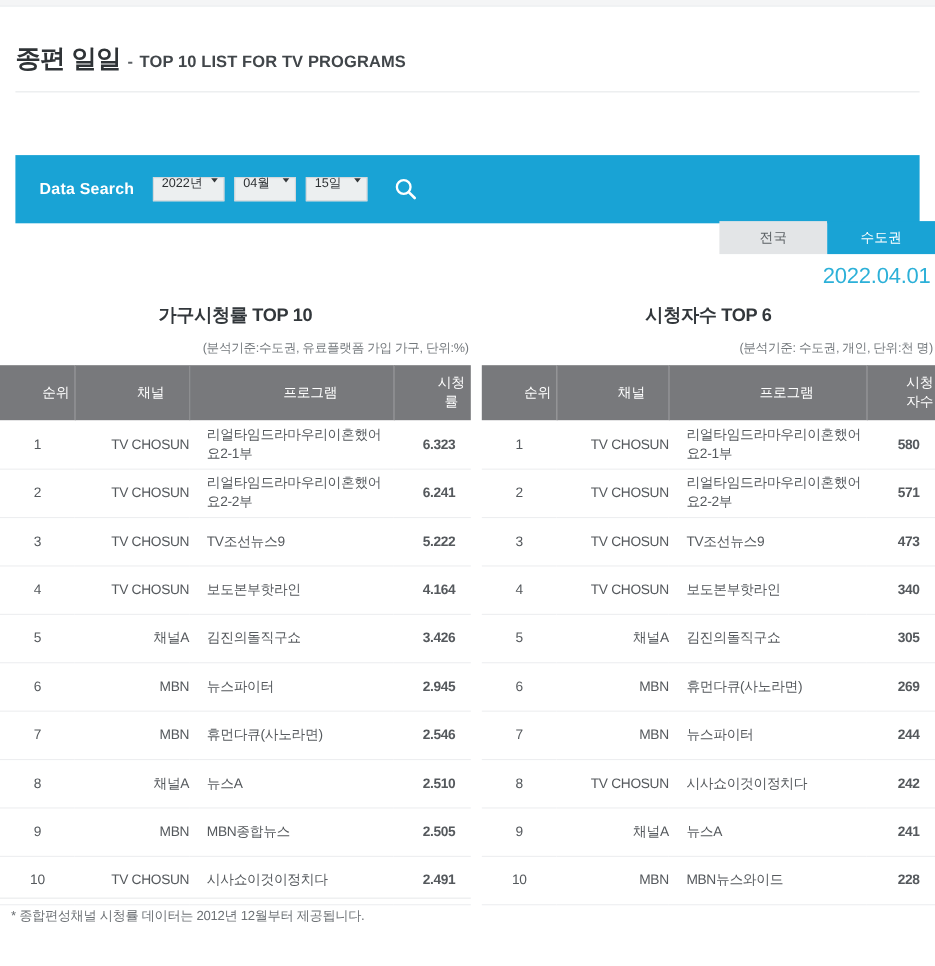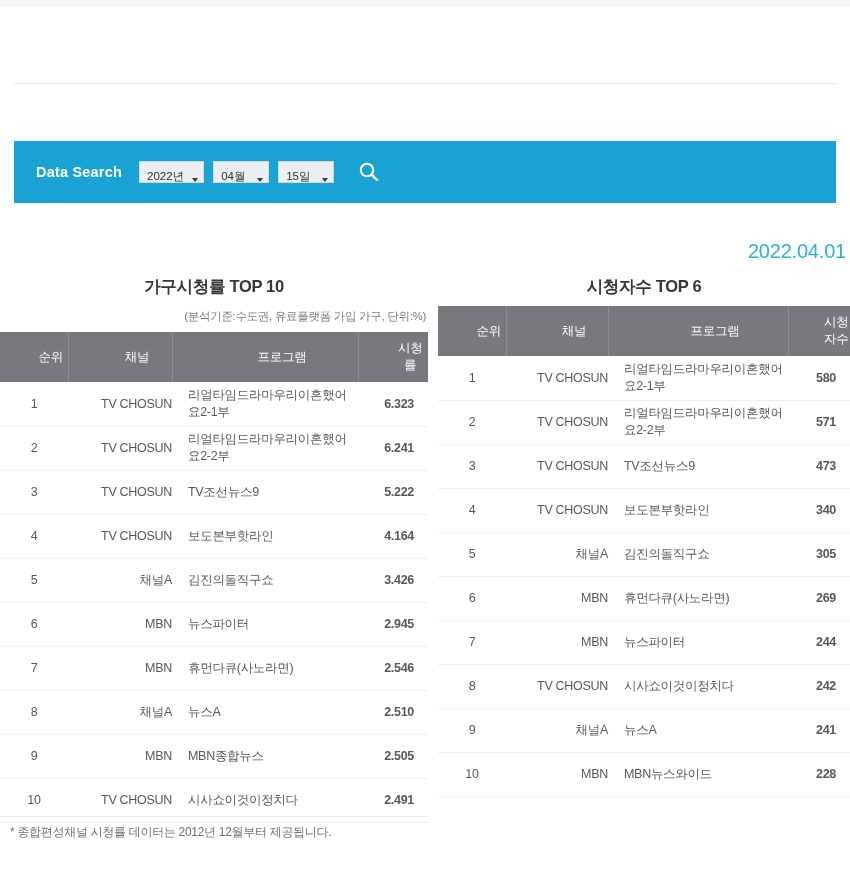--- a/index.html
+++ b/index.html
@@ -84,21 +84,21 @@
     letter-spacing: 0.2px;
     margin-right: 17px;
     white-space: nowrap;
   }
   .select-box {
     height: 22px;
     min-width: 56px;
     background: #eceff0;
     border: 1px solid #d4d8da;
     display: inline-flex;
-    align-items: flex-end;
+    align-items: flex-start;
     justify-content: space-between;
     padding: 0 5px 0 7px;
     margin-right: 9px;
     cursor: pointer;
     user-select: none;
   }
   .select-box .sel-text {
     font-size: 11.5px;
     color: #2d3134;
     font-weight: 400;
@@ -245,20 +245,25 @@
     letter-spacing: -0.3px;
   }
 </style>
 </head>
 <body>
 
 <div class="page">
 
   <div class="top-band"></div>
 
+  <div class="title-wrap">
+    <span class="title-ko">종편 일일</span>
+    <span class="title-dash">-</span>
+    <span class="title-en">TOP 10 LIST FOR TV PROGRAMS</span>
+  </div>
   <div class="title-rule"></div>
 
   <div class="search-bar">
     <span class="search-label">Data Search</span>
 
     <div class="select-box">
       <span class="sel-text">2022년</span>
       <span class="caret"></span>
     </div>
 
@@ -273,20 +278,24 @@
     </div>
 
     <button class="search-btn">
       <svg width="22" height="22" viewBox="0 0 22 22">
         <circle cx="9" cy="9" r="6.2" fill="none" stroke="#ffffff" stroke-width="2.1"></circle>
         <line x1="13.6" y1="13.6" x2="19" y2="19" stroke="#ffffff" stroke-width="2.4" stroke-linecap="round"></line>
       </svg>
     </button>
   </div>
 
+  <div class="tabs">
+    <div class="tab inactive">전국</div>
+    <div class="tab active">수도권</div>
+  </div>
 
   <div class="date-stamp">2022.04.01</div>
 
   <div class="tables">
 
     <div class="table-col left">
       <div class="tbl-title">가구시청률 TOP 10</div>
       <div class="tbl-sub">(분석기준:수도권, 유료플랫폼 가입 가구, 단위:%)</div>
       <table class="rank">
         <colgroup>
@@ -363,20 +372,21 @@
               <td class="c-chan">TV CHOSUN</td>
               <td class="c-prog">시사쇼이것이정치다</td>
               <td class="c-val">2.491</td>
             </tr>
           </tbody>
       </table>
     </div>
 
     <div class="table-col right">
       <div class="tbl-title">시청자수 TOP 6</div>
+      <div class="tbl-sub">(분석기준: 수도권, 개인, 단위:천 명)</div>
       <table class="rank">
         <colgroup>
           <col class="w-rank">
             <col class="w-chan">
             <col>
             <col class="w-val">
         </colgroup>
         <thead>
           <tr>
             <th>순위</th>

